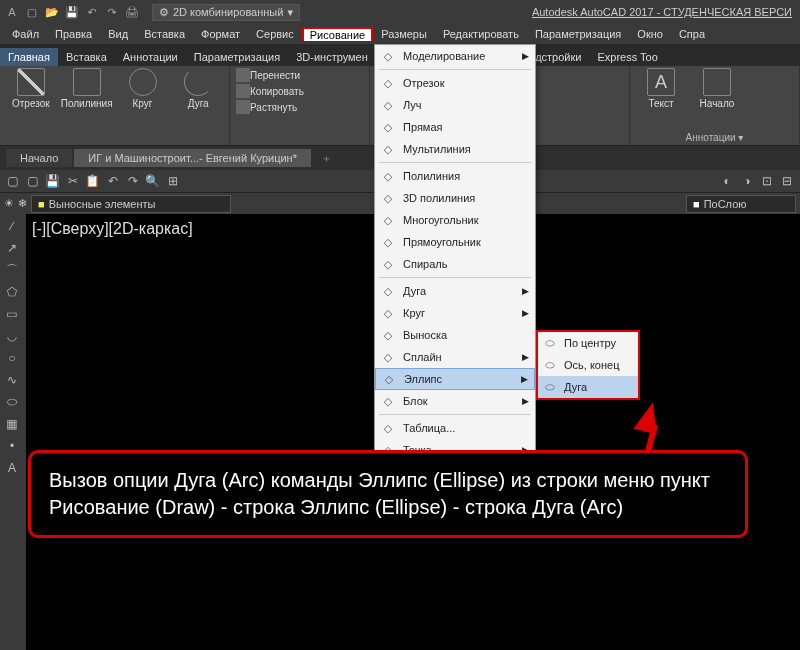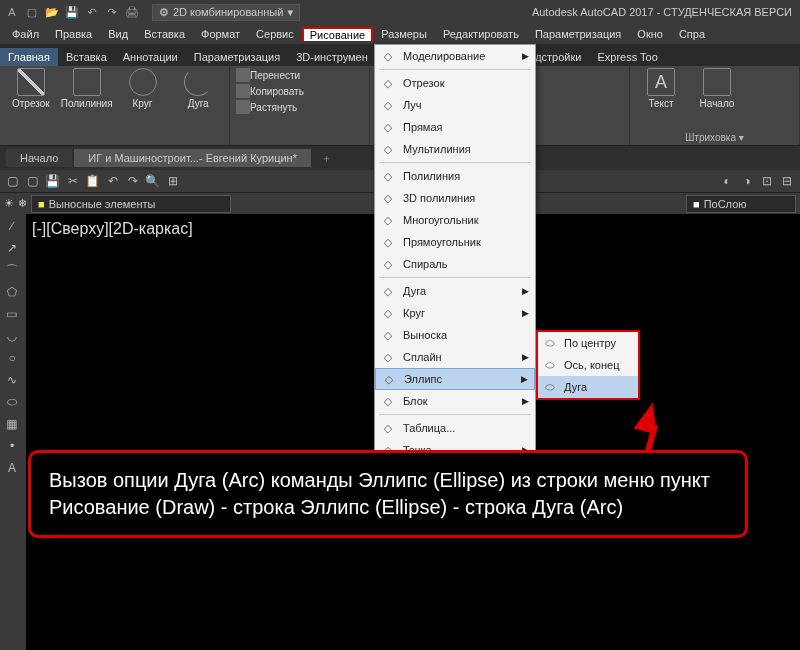--- a/index.html
+++ b/index.html
@@ -2,21 +2,21 @@
 <html><head>
 <meta charset="utf-8">
 <style>
 * { margin: 0; padding: 0; box-sizing: border-box; font-family: "Segoe UI", Tahoma, sans-serif; user-select: none; }
 body { background: #2d2d2d; width: 800px; height: 650px; overflow: hidden; position: relative; }
 
 .titlebar { height: 24px; background: #3a3a3a; display: flex; align-items: center; color: #ccc; font-size: 11px; }
 .titlebar .qat { display: flex; align-items: center; gap: 4px; padding: 0 4px; }
 .titlebar .qat span { width: 16px; height: 16px; display: inline-flex; align-items: center; justify-content: center; color: #aaa; font-size: 11px; }
 .titlebar .ws { background: #4a4a4a; padding: 1px 6px; margin-left: 8px; display: flex; align-items: center; gap: 4px; border: 1px solid #555; }
-.titlebar .title { margin-left: auto; padding-right: 8px; white-space: nowrap; overflow: hidden; }
+.titlebar .title { margin-left: auto; padding-right: 8px; white-space: nowrap; overflow: hidden; text-decoration: underline; }
 
 .menubar { height: 20px; background: #3a3a3a; display: flex; align-items: center; padding: 0 4px; color: #ddd; font-size: 11px; }
 .menubar .mi { padding: 2px 8px; cursor: default; }
 .menubar .mi.active { background: #fff; color: #000; border: 2px solid #d00; border-bottom: none; padding: 0 6px; }
 
 .ribtabs { height: 22px; background: #2a2a2a; display: flex; align-items: flex-end; color: #ddd; font-size: 11px; }
 .ribtabs .rt { padding: 3px 8px; background: #2a2a2a; }
 .ribtabs .rt.active { background: #3f5a78; color: #fff; }
 
 .ribbon { height: 80px; background: #454545; display: flex; color: #ddd; font-size: 10px; border-bottom: 1px solid #222; }
@@ -154,21 +154,21 @@
     <div class="row">
       <div class="big">
           <div class="ico" style="display:flex;align-items:center;justify-content:center;font-size:18px;color:#ccc">A</div>
           <span>Текст</span>
         </div>
       <div class="big">
           <div class="ico"></div>
           <span>Начало</span>
         </div>
     </div>
-    <div class="lbl">Штриховка ▾</div>
+    <div class="lbl">Аннотации ▾</div>
   </div>
 </div>
 
 <div class="doctabs">
   <div class="dt">Начало</div>
   <div class="dt active">ИГ и Машиностроит...- Евгений Курицин*</div>
   <span style="padding:0 8px;color:#888">＋</span>
 </div>
 
 <div class="toolbar2">

